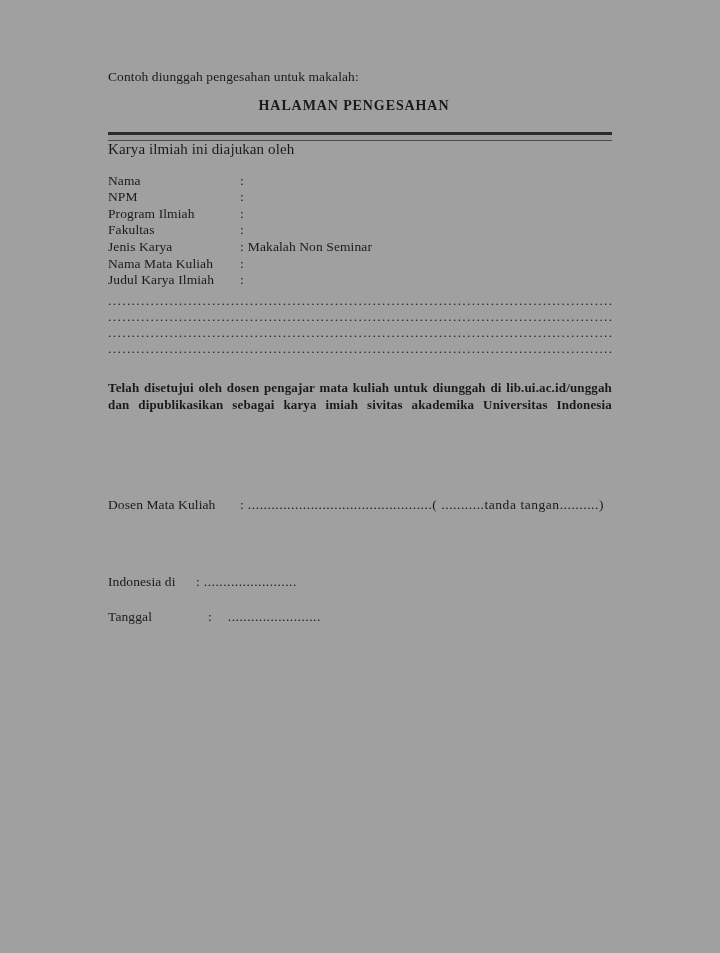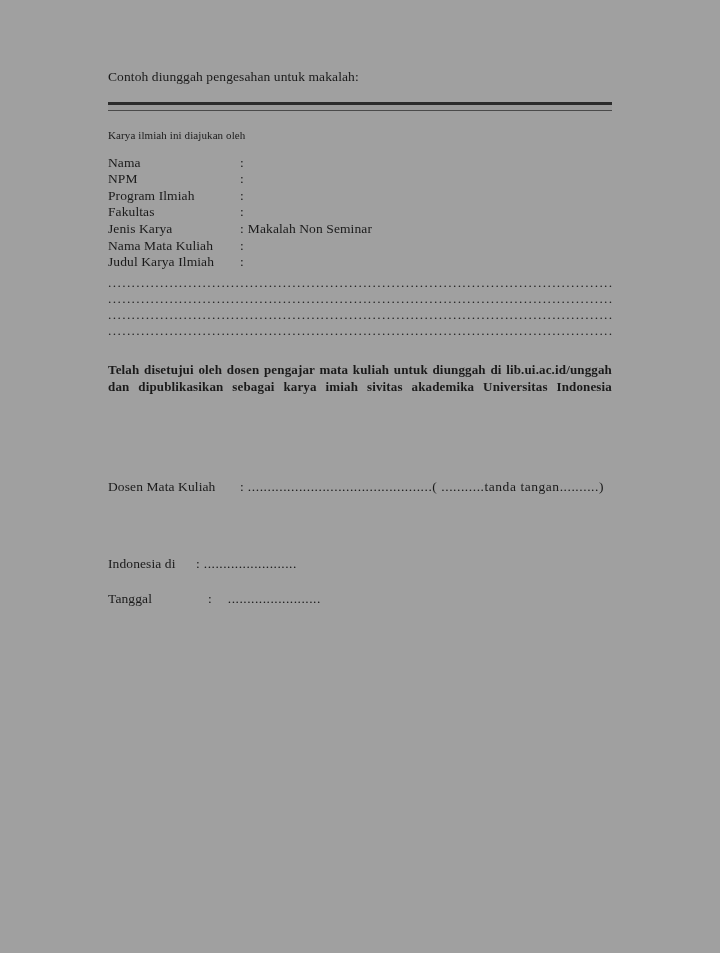--- a/index.html
+++ b/index.html
@@ -49,22 +49,22 @@
 
   .rule {
     margin-top: 17px;
     height: 5px;
     border-top: 3px solid #2b2b2b;
     border-bottom: 1px solid #4a4a4a;
     background: #9a9a9a;
   }
 
   .submitted-by {
-    margin-top: 16px;
-    font-size: 11px;
+    margin-top: 0;
+    font-size: 15px;
     line-height: 16.6px;
     letter-spacing: 0.1px;
   }
 
   
   .fields {
     font-size: 13.5px;
     line-height: 16.6px;
     letter-spacing: 0.1px;
   }
@@ -160,20 +160,21 @@
   }
 </style>
 </head>
 <body>
 
 <div class="page">
   <div class="content">
 
     <p class="intro-line">Contoh diunggah pengesahan untuk makalah:</p>
 
+    <h1 class="doc-title">HALAMAN  PENGESAHAN</h1>
 
     <div class="rule"></div>
 
     <p class="submitted-by">Karya ilmiah ini diajukan oleh</p>
 
     <div class="fields">
 
       <div class="field-row">
         <span class="field-label">Nama</span>
         <span class="field-sep">:</span>

